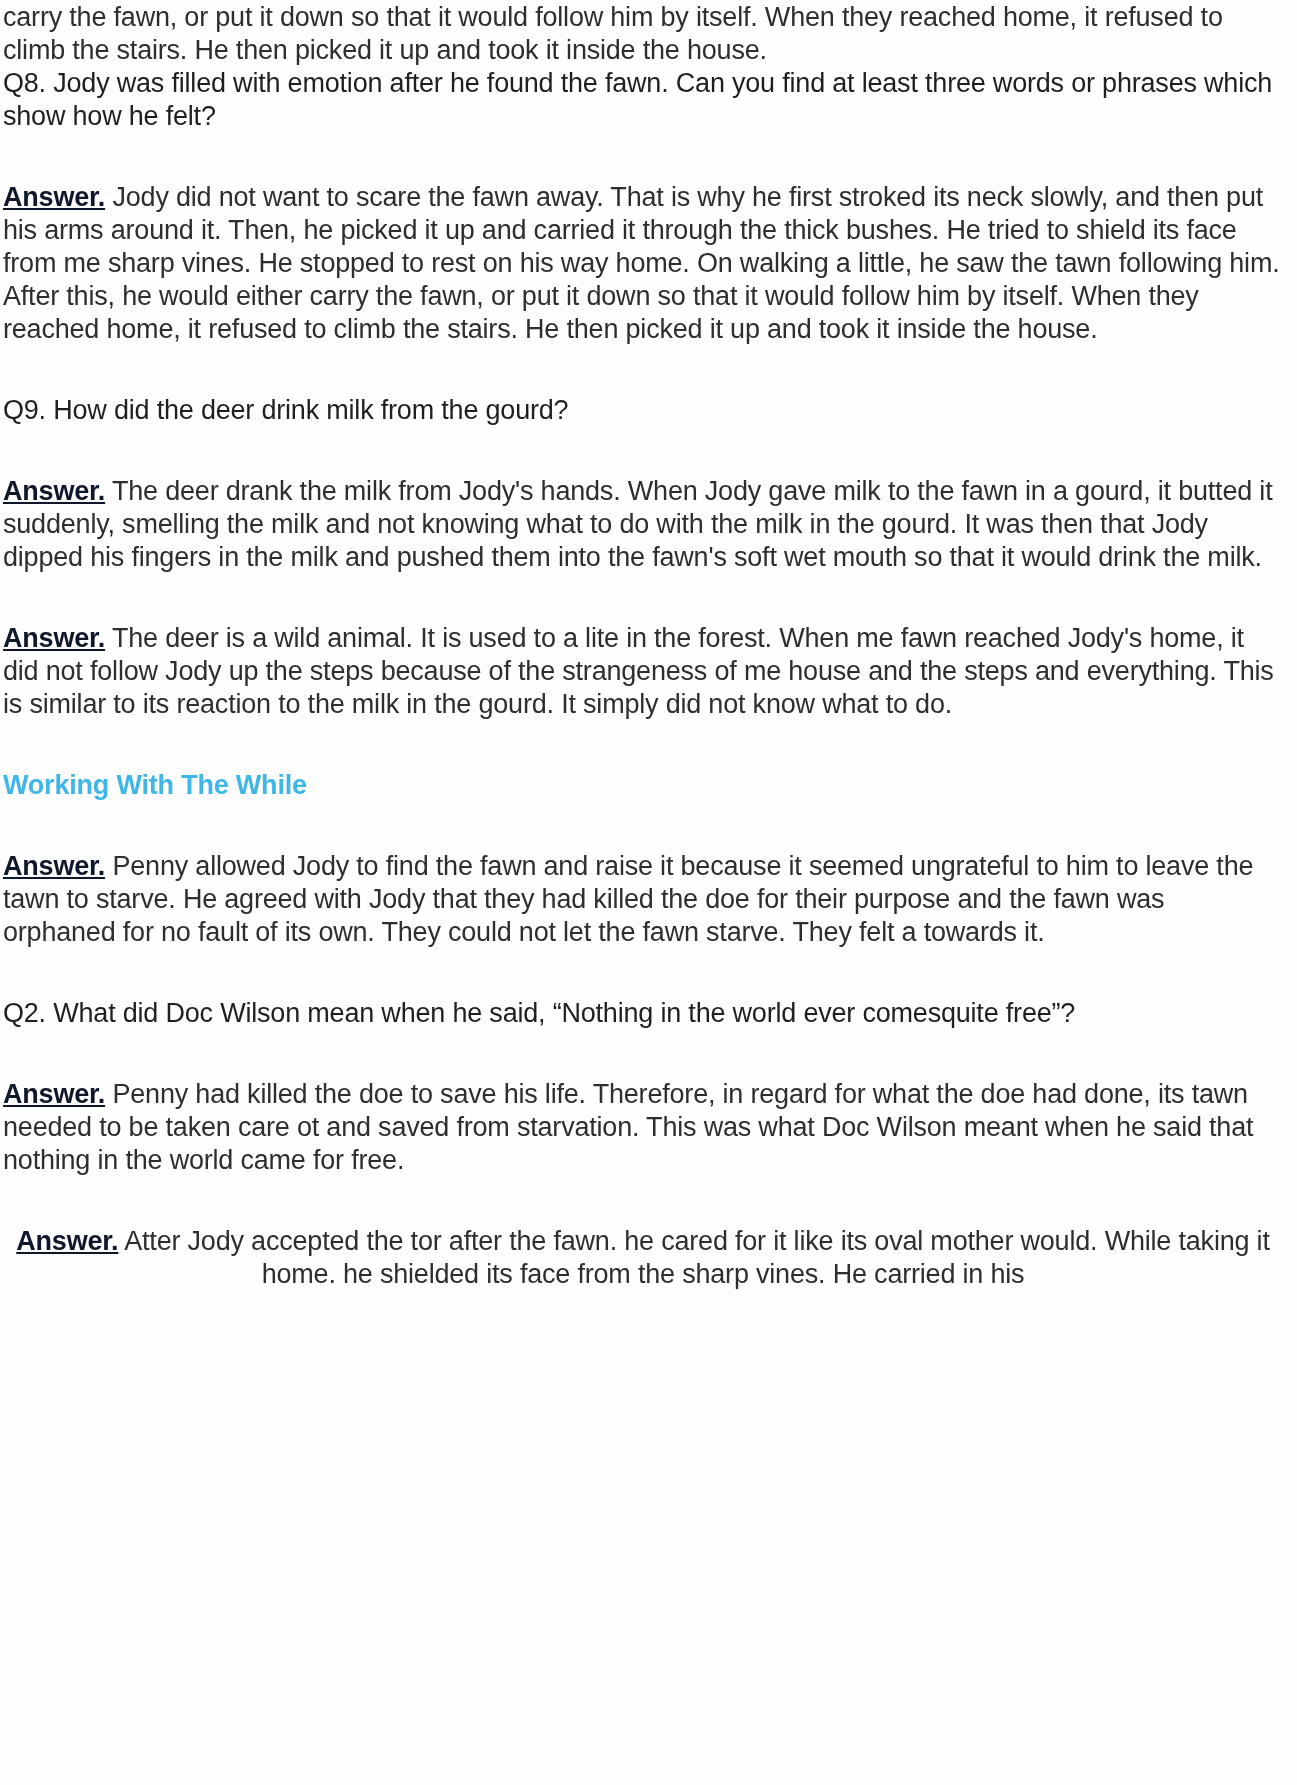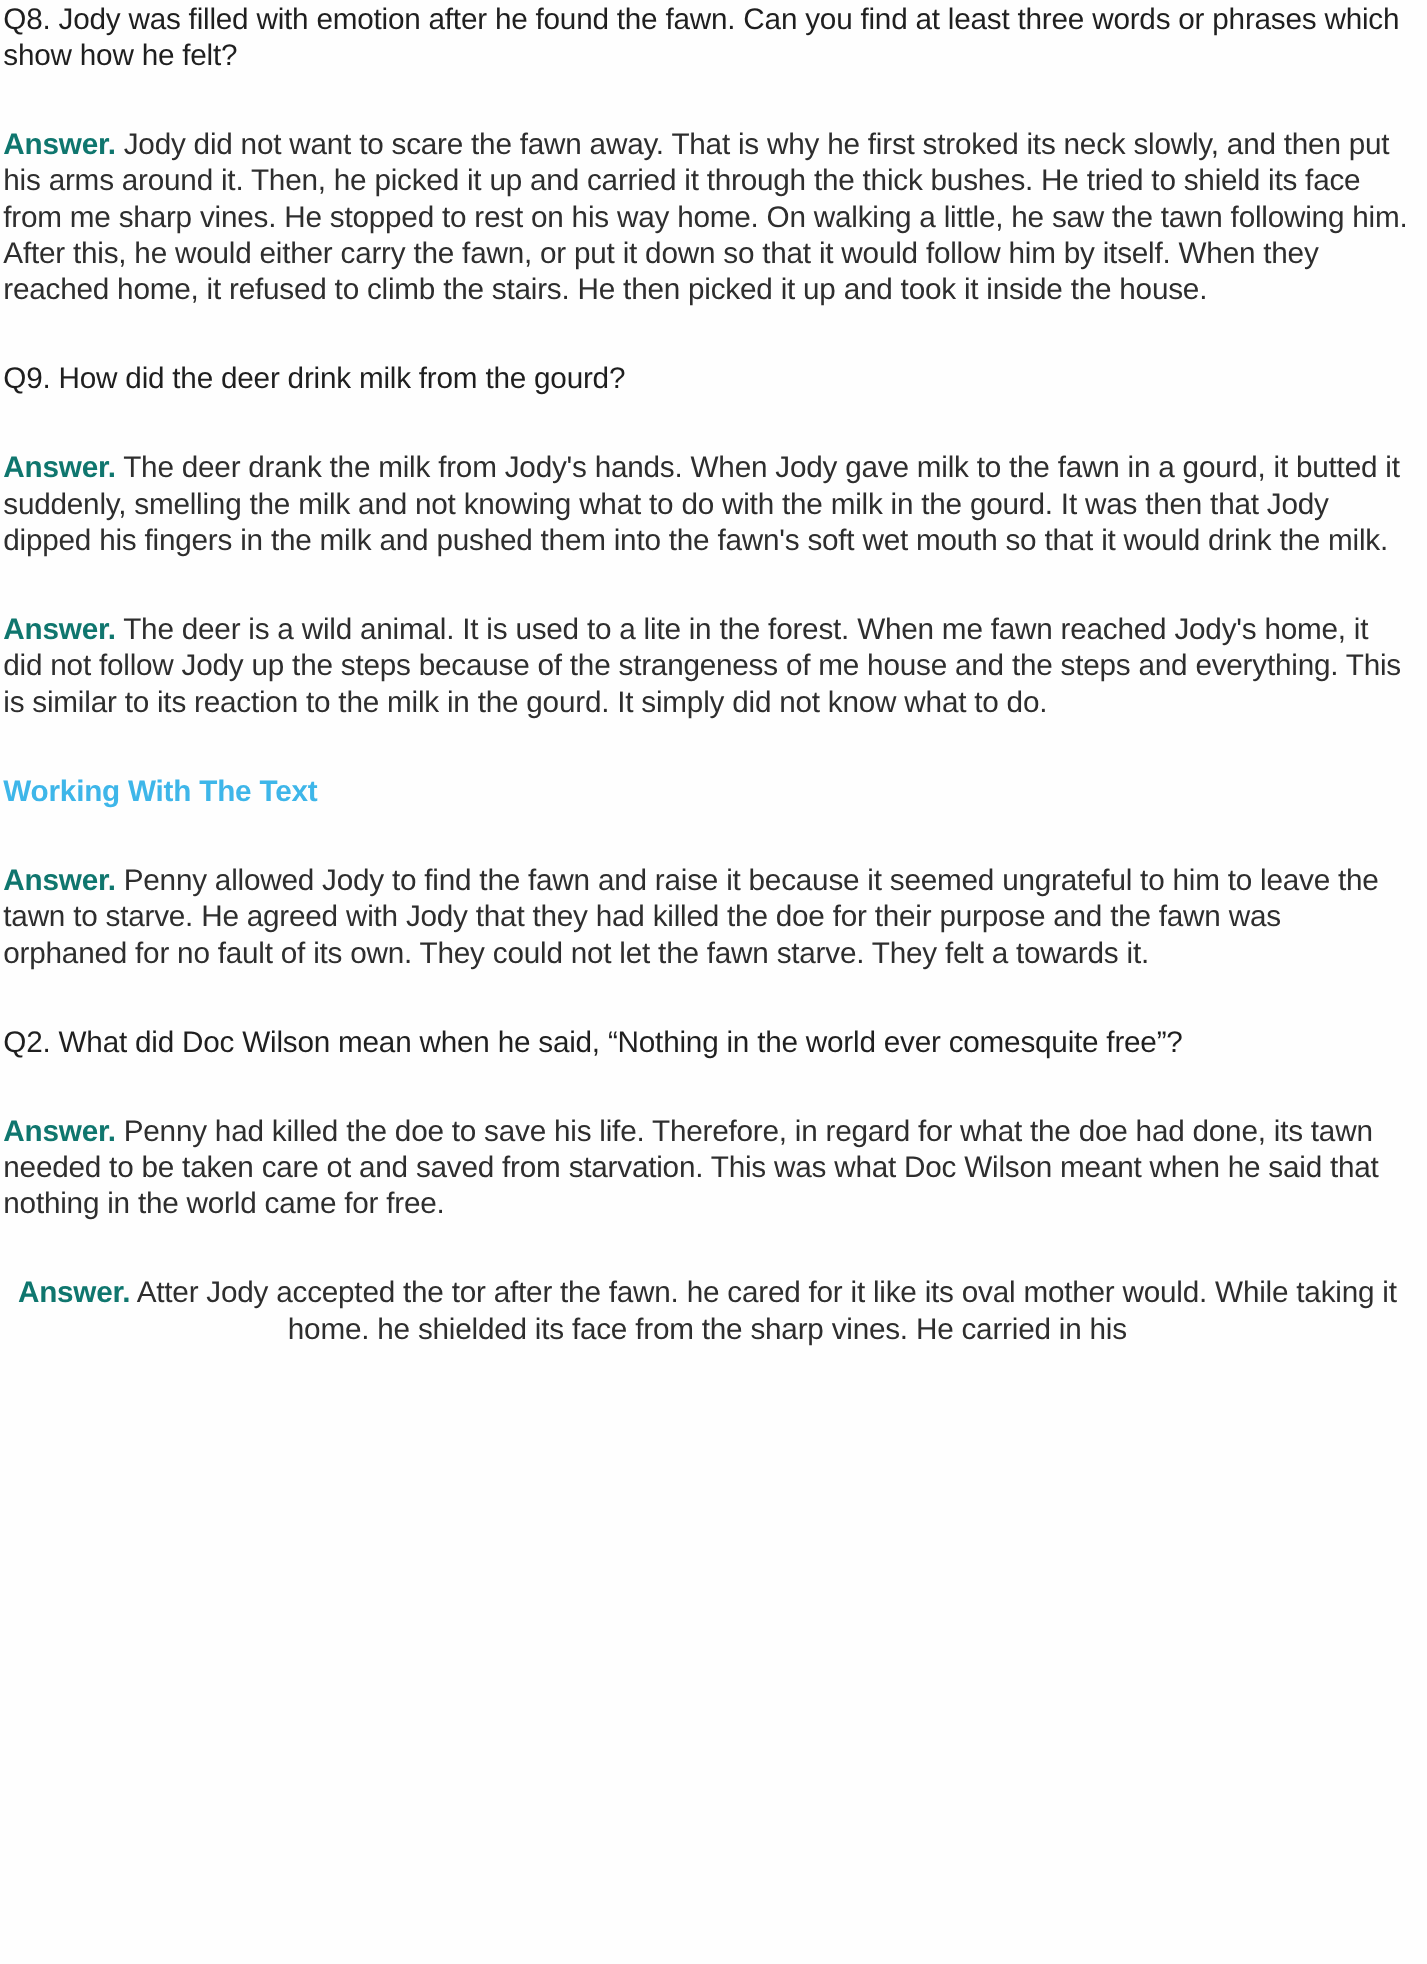--- a/index.html
+++ b/index.html
@@ -32,50 +32,52 @@
     font-weight: 400;
   }
   .question {
     color: #1f1f1f;
     font-weight: 400;
   }
   .no-gap {
     margin-bottom: 0;
   }
   .answer .answer-label {
-    color: #0f766e;
+    color: #0f172a;
     font-weight: 700;
+    text-decoration: underline;
   }
   .section-heading {
     font-weight: 700;
     margin-bottom: 48px;
   }
   .last {
     margin-bottom: 0;
     text-align: center;
   }
 </style>
 </head>
 <body style="background: rgb(254, 254, 254);">
 
 <div class="page">
 
+  <p class="body-text no-gap">carry the fawn, or put it down so that it would follow him by itself. When they reached home, it refused to climb the stairs. He then picked it up and took it inside the house.</p>
 
   <p class="question">Q8. Jody was filled with emotion after he found the fawn. Can you find at least three words or phrases which show how he felt?</p>
 
   <p class="body-text answer"><strong class="answer-label">Answer.</strong> <span>Jody did not want to scare the fawn away. That is why he first stroked its neck slowly, and then put his arms around it. Then, he picked it up and carried it through the thick bushes. He tried to shield its face from me sharp vines. He stopped to rest on his way home. On walking a little, he saw the tawn following him. After this, he would either carry the fawn, or put it down so that it would follow him by itself. When they reached home, it refused to climb the stairs. He then picked it up and took it inside the house.</span></p>
 
   <p class="question">Q9. How did the deer drink milk from the gourd?</p>
 
   <p class="body-text answer"><strong class="answer-label">Answer.</strong> <span>The deer drank the milk from Jody's hands. When Jody gave milk to the fawn in a gourd, it butted it suddenly, smelling the milk and not knowing what to do with the milk in the gourd. It was then that Jody dipped his fingers in the milk and pushed them into the fawn's soft wet mouth so that it would drink the milk.</span></p>
 
 
   <p class="body-text answer"><strong class="answer-label">Answer.</strong> <span>The deer is a wild animal. It is used to a lite in the forest. When me fawn reached Jody's home, it did not follow Jody up the steps because of the strangeness of me house and the steps and everything. This is similar to its reaction to the milk in the gourd. It simply did not know what to do.</span></p>
 
-  <p class="section-heading" id="section-heading" style="color: rgb(62, 182, 233);">Working With The Text</p>
+  <p class="section-heading" id="section-heading" style="color: rgb(62, 182, 233);">Working With The While</p>
 
 
   <p class="body-text answer"><strong class="answer-label">Answer.</strong> <span>Penny allowed Jody to find the fawn and raise it because it seemed ungrateful to him to leave the tawn to starve. He agreed with Jody that they had killed the doe for their purpose and the fawn was orphaned for no fault of its own. They could not let the fawn starve. They felt a towards it.</span></p>
 
   <p class="question">Q2. What did Doc Wilson mean when he said, “Nothing in the world ever comesquite free”?</p>
 
   <p class="body-text answer"><strong class="answer-label">Answer.</strong> <span>Penny had killed the doe to save his life. Therefore, in regard for what the doe had done, its tawn needed to be taken care ot and saved from starvation. This was what Doc Wilson meant when he said that nothing in the world came for free.</span></p>
 
 
   <p class="body-text answer last"><strong class="answer-label">Answer.</strong> <span>Atter Jody accepted the tor after the fawn. he cared for it like its oval mother would. While taking it home. he shielded its face from the sharp vines. He carried in his</span></p>

